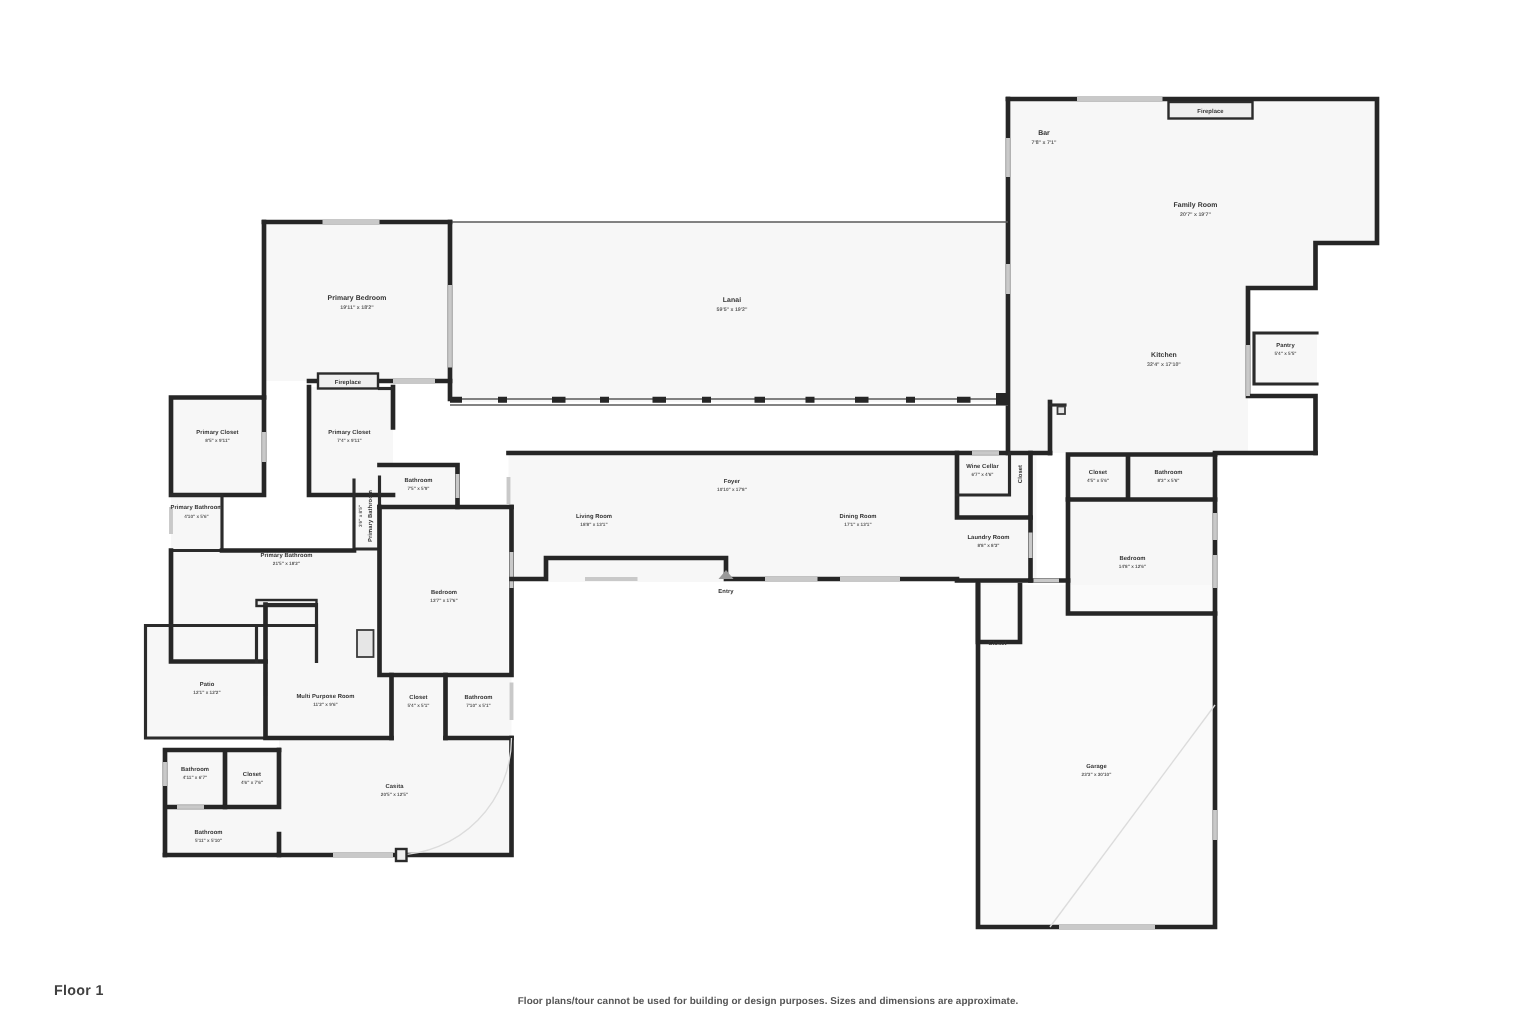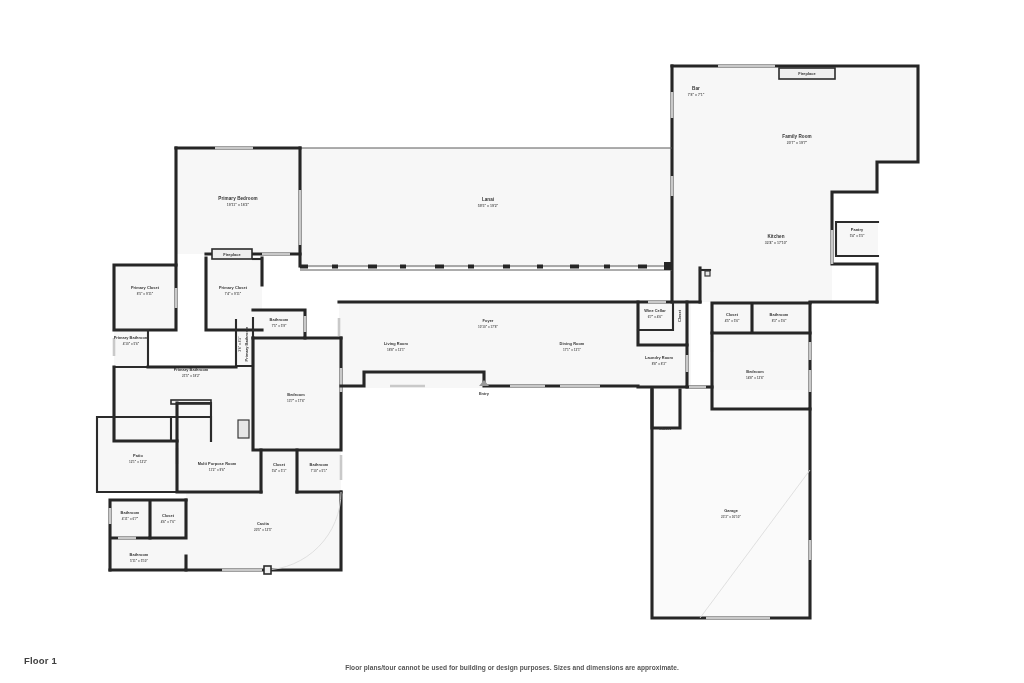--- a/index.html
+++ b/index.html
@@ -47,21 +47,21 @@
     font-family: "Liberation Sans", sans-serif;
     font-size: 3.5px;
     font-weight: bold;
     fill: #5d5d5d;
     text-anchor: middle;
   }
   .rlabel-sm { font-size: 3.9px; }
   .rdim-sm { font-size: 3.1px; }
   .floor-caption {
     position: absolute;
-    left: 24px;
+    left: 36px;
     top: 655px;
     font-size: 9.5px;
     font-weight: bold;
     color: #404040;
     letter-spacing: 0.2px;
   }
   .disclaimer {
     position: absolute;
     left: 0;
     top: 664px;

